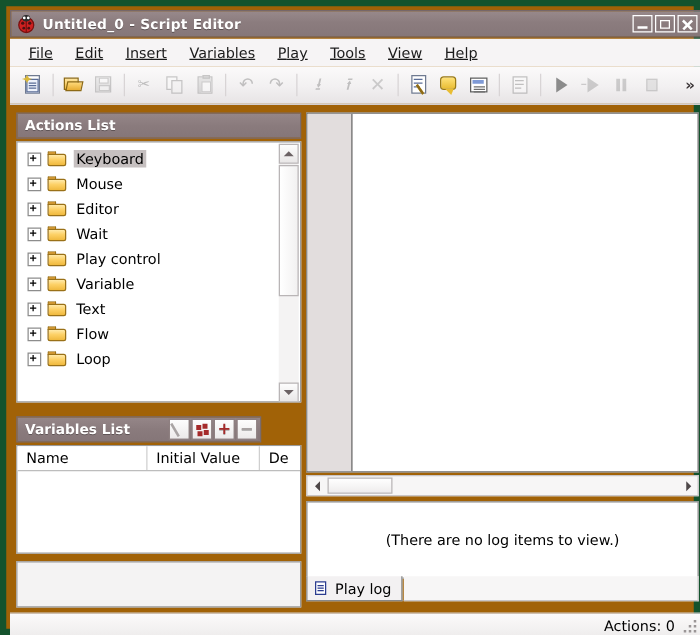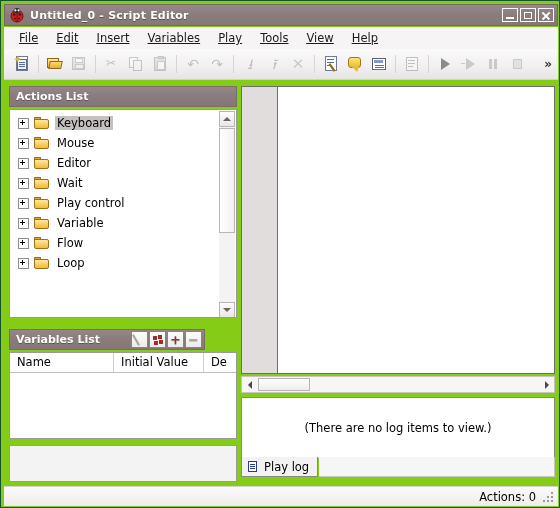--- a/index.html
+++ b/index.html
@@ -11,22 +11,22 @@
     font-family: "DejaVu Sans", "Liberation Sans", sans-serif;
     font-size: 11px;
     overflow: hidden;
   }
 
   
   #window {
     position: absolute; left: 0; top: 0;
     width: 560px; height: 508px;
     box-sizing: border-box;
-    background: #84cc16;
-    border: 1px solid #14532d;
+    background: #a16207;
+    border: 5px solid #14532d;
   }
   .frame-inner {
     position: absolute; left: 3px; top: 3px;
     width: 554px; height: 502px;
     box-sizing: border-box;
   }
 
   
   #titlebar {
     position: absolute; left: 0; top: 0;
@@ -578,20 +578,28 @@
                   <i class="f-body"></i>
                 </span>
               <span class="tree-label">Variable</span>
             </div>
             <div class="tree-row">
               <i class="expander"></i>
               <span class="folder">
                   <i class="f-tab"></i>
                   <i class="f-body"></i>
                 </span>
+              <span class="tree-label">Text</span>
+            </div>
+            <div class="tree-row">
+              <i class="expander"></i>
+              <span class="folder">
+                  <i class="f-tab"></i>
+                  <i class="f-body"></i>
+                </span>
               <span class="tree-label">Flow</span>
             </div>
             <div class="tree-row">
               <i class="expander"></i>
               <span class="folder">
                   <i class="f-tab"></i>
                   <i class="f-body"></i>
                 </span>
               <span class="tree-label">Loop</span>
             </div>

